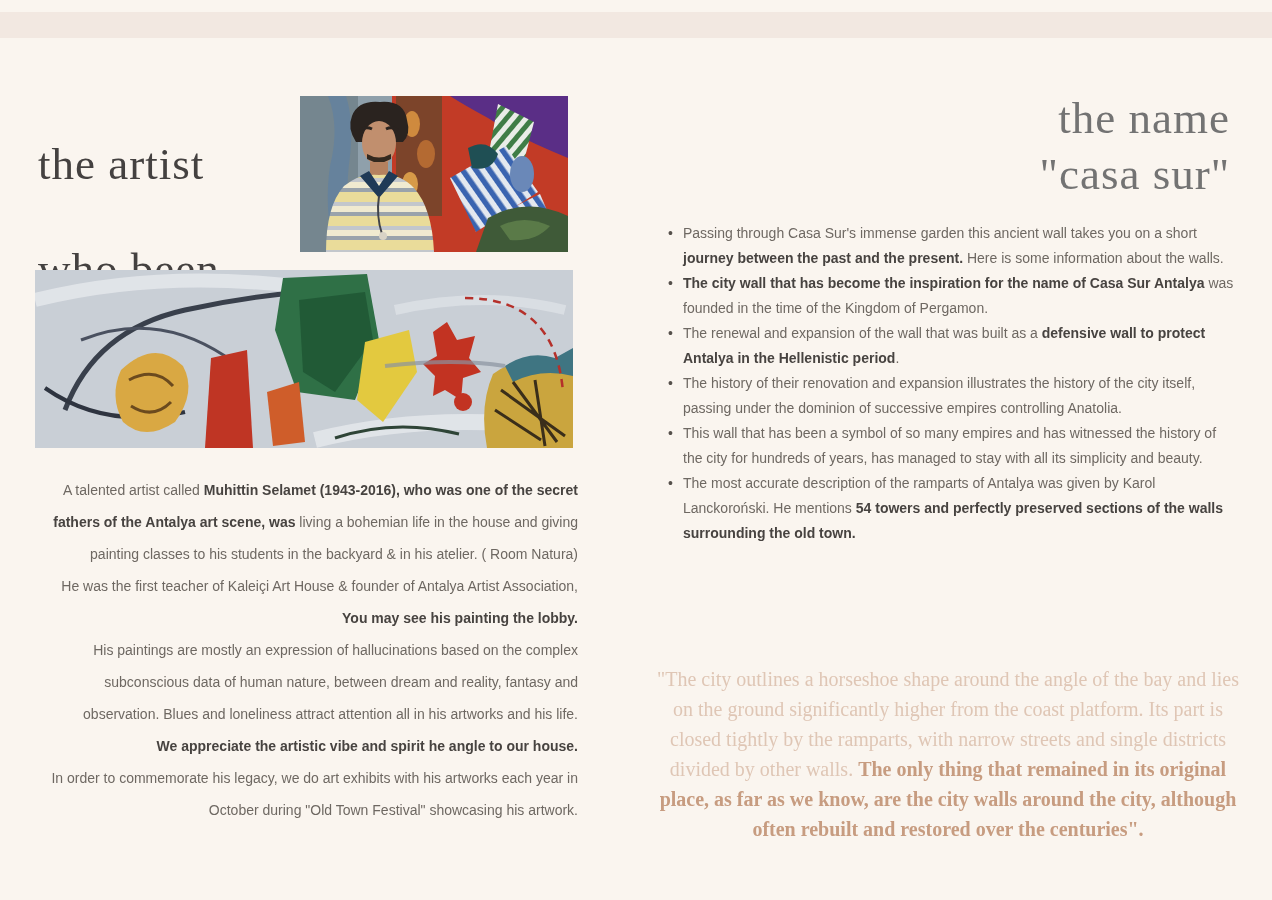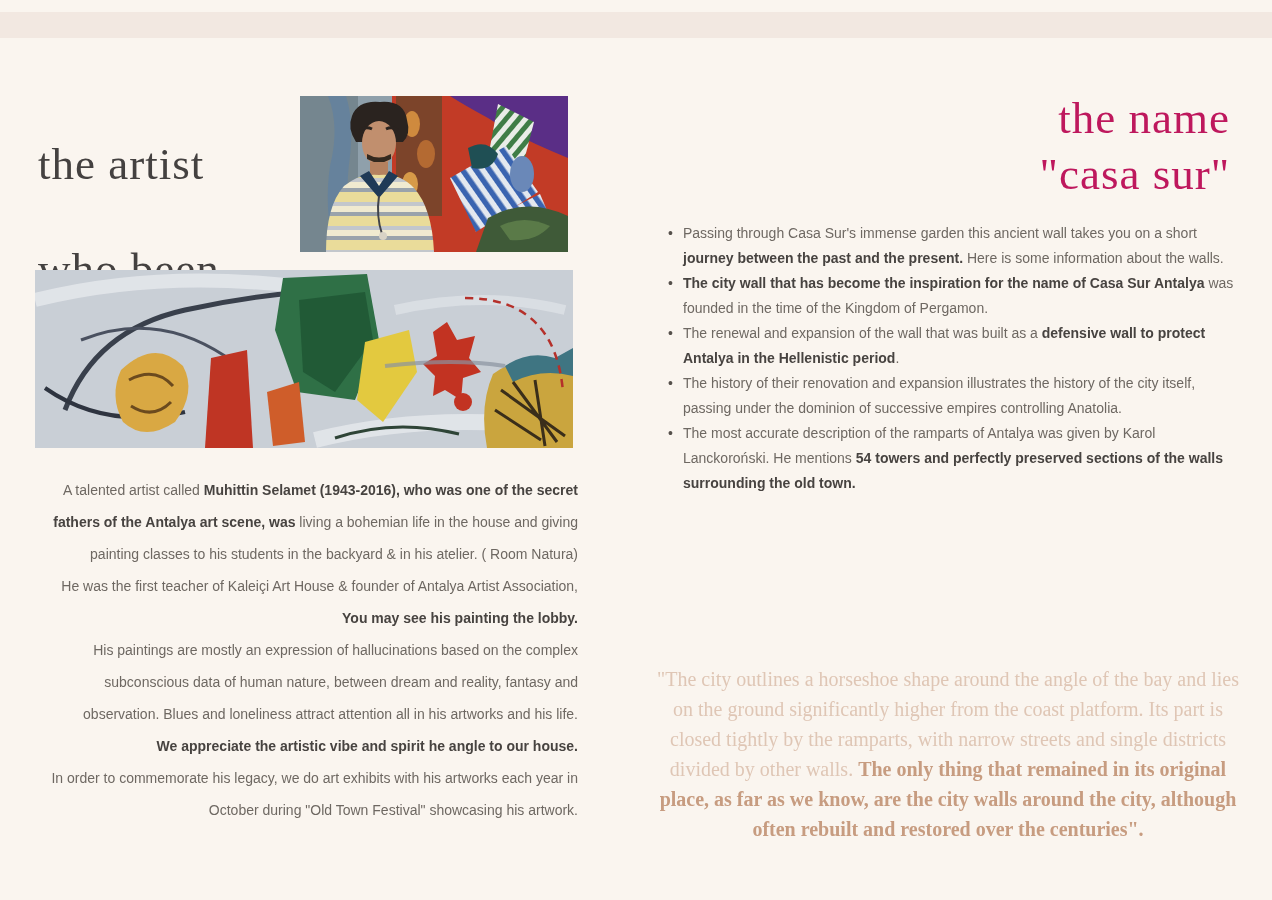--- a/index.html
+++ b/index.html
@@ -40,21 +40,21 @@
     position:absolute; left:680px; top:126px; width:345px;
     font-family:"Liberation Serif", serif;
     font-size:19px; line-height:35px; color:#c99f87;
   }
   .translations li { list-style:none; }
   .translations .b { font-weight:bold; color:#a6613c; }
   .right-title {
     position:absolute; right:42px; top:90px; width:320px;
     font-family:"Liberation Serif", serif;
     font-weight:400; font-size:45px; line-height:56px;
-    letter-spacing:1px; color:#be185d; text-align:right;
+    letter-spacing:1px; color:#737373; text-align:right;
   }
   .right-title span { display:block; }
   .bullet-list {
     position:absolute; left:668px; top:221px; width:566px;
     font-size:14px; line-height:25px; color:#6e6862;
   }
   .bullet-list li {
     list-style:none; position:relative; padding-left:15px;
   }
   .bullet-list li::before {
@@ -165,18 +165,19 @@
   <h1 class="right-title">
     <span>the name</span>
     <span>"casa sur"</span>
   </h1>
 
   <ul class="bullet-list">
       <li><span>Passing through Casa Sur's immense garden this ancient wall takes you on a short </span><span class="b">journey between the past and the present.</span><span> Here is some information about the walls.</span></li>
       <li><span class="b">The city wall that has become the inspiration for the name of Casa Sur Antalya</span><span> was founded in the time of the Kingdom of Pergamon.</span></li>
       <li><span>The renewal and expansion of the wall that was built as a </span><span class="b">defensive wall to protect Antalya in the Hellenistic period</span><span>.</span></li>
       <li><span>The history of their renovation and expansion illustrates the history of the city itself, passing under the dominion of successive empires controlling Anatolia.</span></li>
+      <li><span>This wall that has been a symbol of so many empires and has witnessed the history of the city for hundreds of years, has managed to stay with all its simplicity and beauty.</span></li>
       <li><span>The most accurate description of the ramparts of Antalya was given by Karol Lanckoroński. He mentions </span><span class="b">54 towers and perfectly preserved sections of the walls surrounding the old town.</span></li>
     </ul>
 
   <p class="quote"><span>"The city outlines a horseshoe shape around the angle of the bay and lies on the ground significantly higher from the coast platform. Its part is closed tightly by the ramparts, with narrow streets and single districts divided by other walls. </span><span class="b">The only thing that remained in its original place, as far as we know, are the city walls around the city, although often rebuilt and restored over the centuries".</span></p>
 
 </div>
 
 </body></html>

